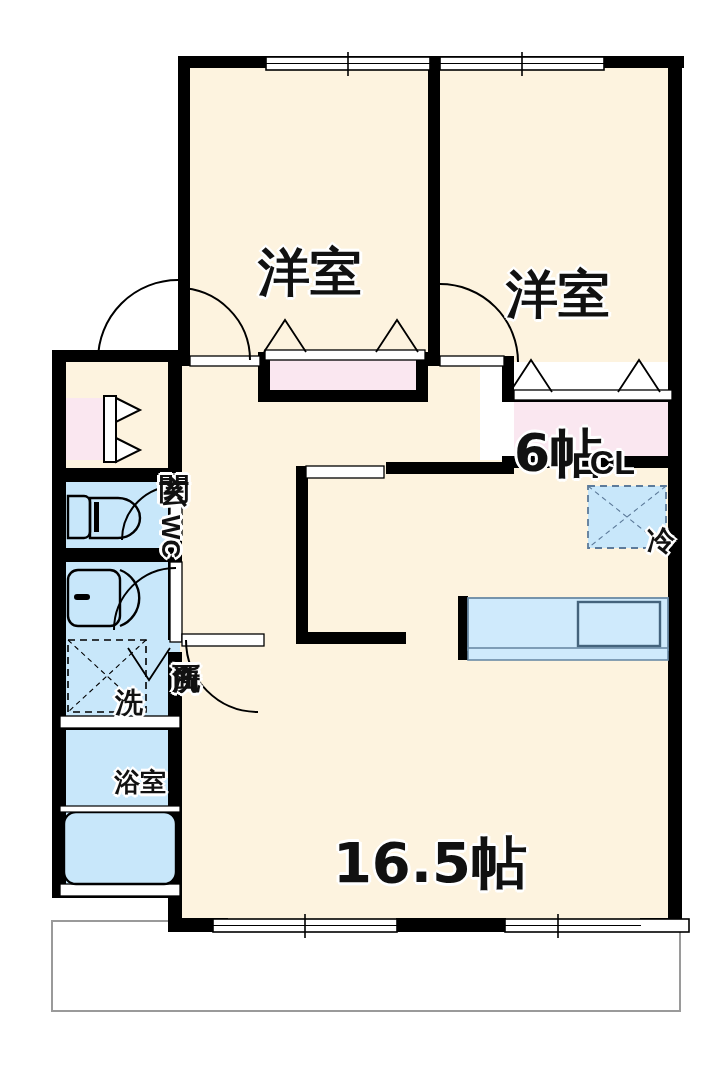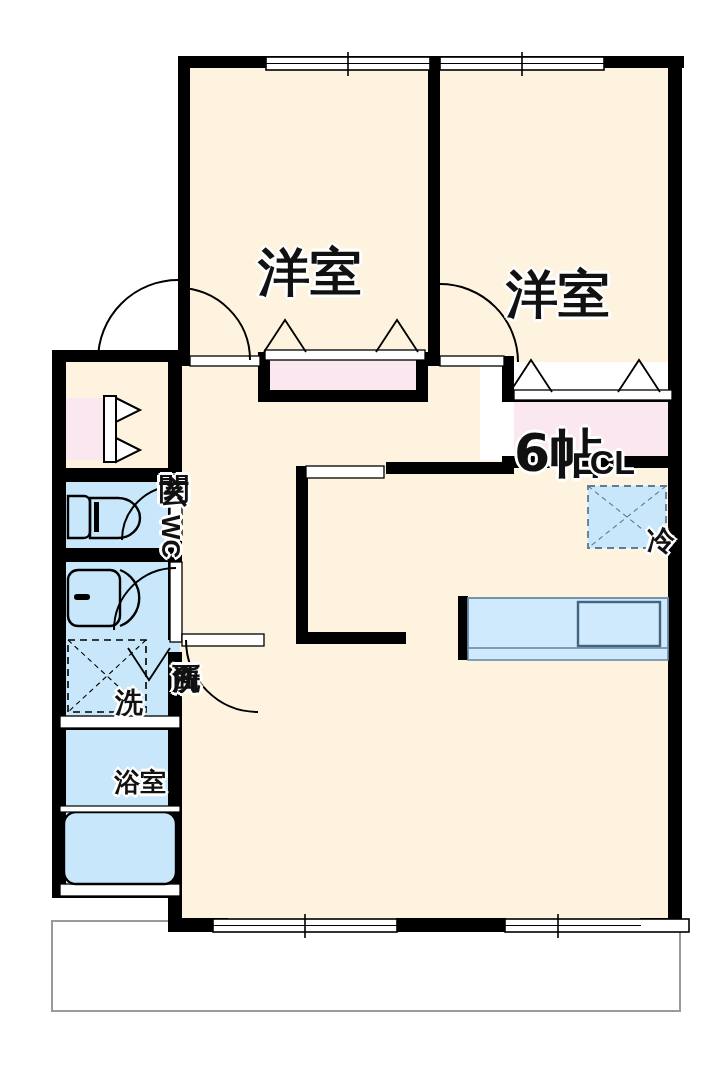--- a/index.html
+++ b/index.html
@@ -235,20 +235,21 @@
   <div class="lbl lbl-jp" style="left:200px; top:140px; width:220px; font-size:52px;">
     <span class="big">洋室</span>
   </div>
 
   <div class="lbl lbl-jp" style="left:448px; top:162px; width:220px; font-size:52px;">
     <span class="big">洋室</span>
     <span class="sub">6帖</span>
   </div>
 
   <div class="lbl lbl-jp" style="left:300px; top:720px; width:260px; font-size:56px;">
+    <span class="sub">16.5帖</span>
   </div>
 
   <div class="lbl lbl-jp" style="left:116px; top:392px; width:48px; font-size:30px; line-height:1.08;">
     <span style="writing-mode:vertical-rl; display:inline-block;">玄関</span>
   </div>
 
   <div class="lbl" style="left:128px; top:488px; width:42px; font-size:26px; line-height:1.05;">
     <span style="writing-mode:vertical-rl; display:inline-block;">WC</span>
   </div>
 

